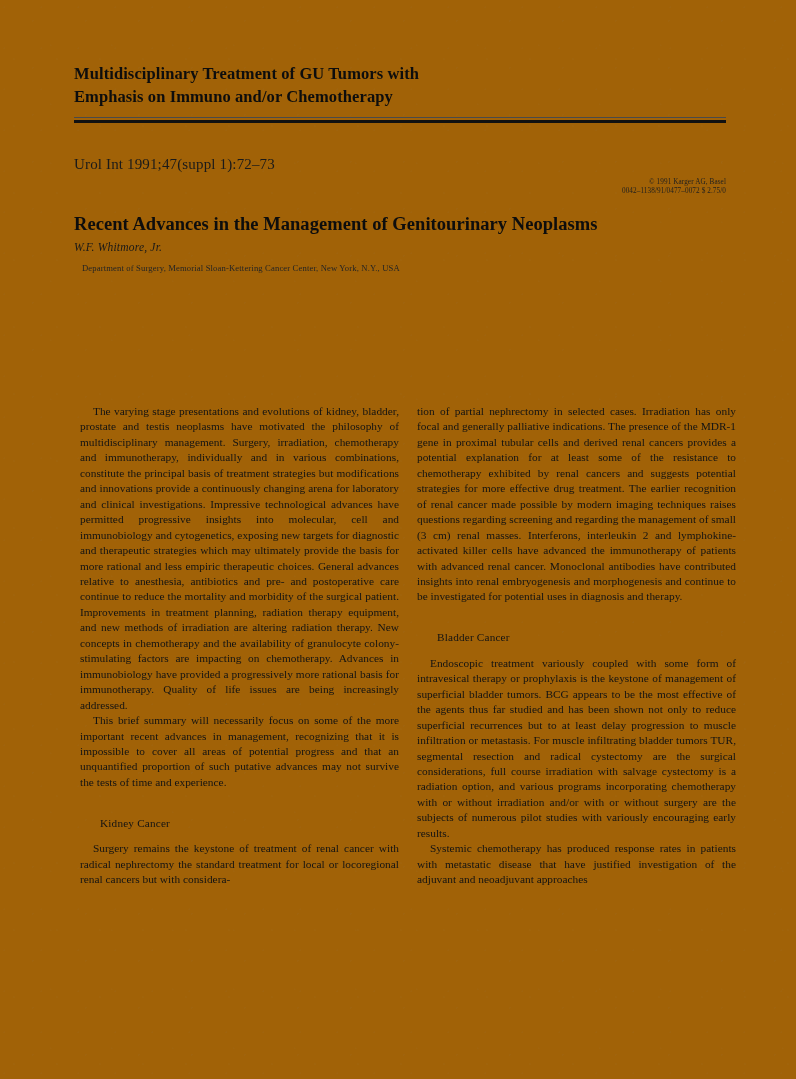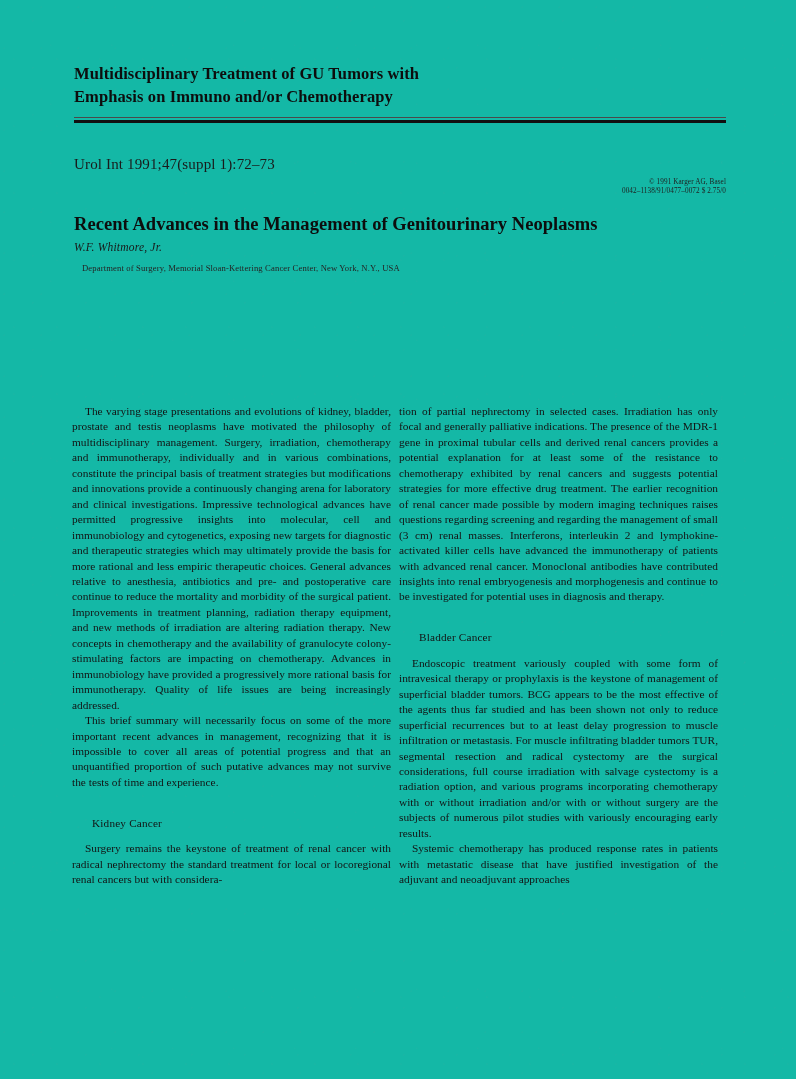--- a/index.html
+++ b/index.html
@@ -13,21 +13,21 @@
     height: 1079px;
     position: relative;
     overflow: hidden;
     font-family: "Liberation Serif", "DejaVu Serif", serif;
     color: #111111;
   }
 
   .page {
     position: absolute;
     inset: 0;
-    background: #14b8a6;
+    background: #a16207;
     padding-left: 36px;
   }
 
   
   .page::before {
     content: "";
     position: absolute;
     inset: 0;
     pointer-events: none;
     background:
@@ -127,25 +127,25 @@
     top: 262px;
     font-size: 8.6px;
     line-height: 12px;
     color: #242424;
     letter-spacing: .15px;
   }
 
   
   .columns {
     position: absolute;
-    left: 72px;
+    left: 80px;
     top: 404px;
     width: 656px;
     display: flex;
-    gap: 8px;
+    gap: 18px;
   }
   .col {
     width: 319px;
   }
   .col p {
     margin: 0;
     font-size: 11.35px;
     line-height: 15.45px;
     text-align: justify;
     text-justify: inter-word;

